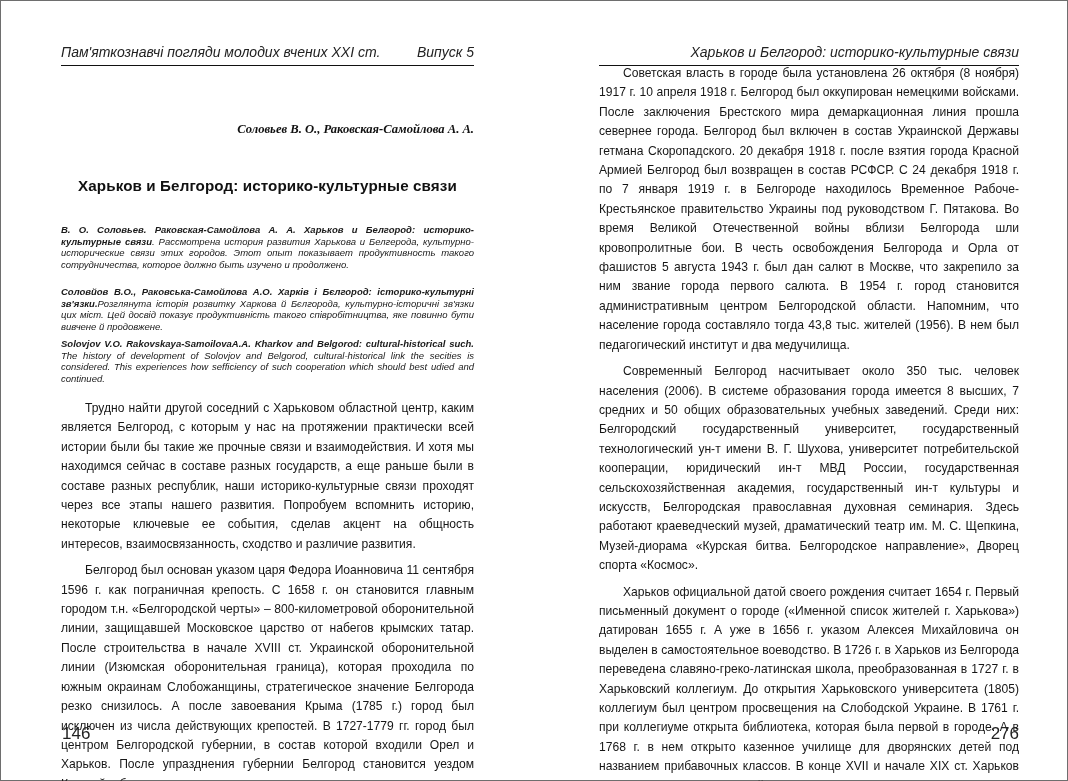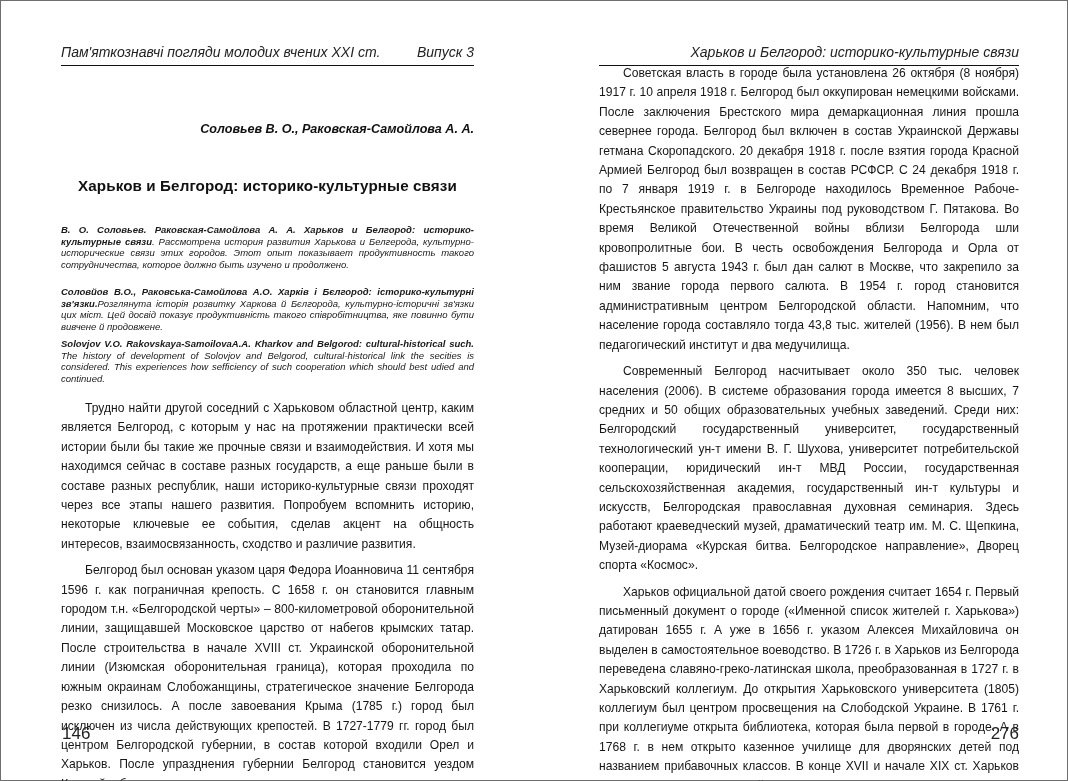--- a/index.html
+++ b/index.html
@@ -14,21 +14,21 @@
   .running-head {
     position: absolute; top: 44px; left: 0; right: 0; height: 20px;
     border-bottom: 1px solid #111;
     font-family: "Liberation Sans", sans-serif; font-style: italic;
     font-size: 14px; color: #222;
   }
   .running-head .l { position: absolute; left: 0; bottom: 5px; }
   .running-head .r { position: absolute; right: 0; bottom: 5px; }
   .authors {
     position: absolute; top: 121px; right: 0;
-    font-family: Liberation Sans, sans-serif; font-weight: bold; font-style: italic;
+    font-family: Liberation Serif, serif; font-weight: bold; font-style: italic;
     font-size: 12.6px; color: #111;
   }
   .title {
     position: absolute; top: 176px; left: 0; right: 0; text-align: center;
     font-family: "Liberation Sans", sans-serif; font-weight: bold;
     font-size: 15.2px; color: #111; letter-spacing: 0.1px;
   }
   .abstract {
     position: absolute; left: 0; right: 0;
     font-family: "Liberation Sans", sans-serif; font-style: italic;
@@ -55,21 +55,21 @@
   .right .page-num { right: 0; }
 </style>
 </head>
 <body>
 
 <div class="spread">
 
   <div class="page left">
     <div class="running-head">
       <span class="l">Пам'яткознавчі погляди молодих вчених XXI ст.</span>
-      <span class="r">Випуск 3</span>
+      <span class="r">Випуск 5</span>
     </div>
 
     <div class="authors">Соловьев В. О., Раковская-Самойлова А. А.</div>
     <div class="title">Харьков и Белгород: историко-культурные связи</div>
 
     <p class="abstract abs1"><b>В. О. Соловьев. Раковская-Самойлова А. А. Харьков и Белгород: историко-культурные связи</b><span>. Рассмотрена история развития Харькова и Белгерода, культурно-исторические связи этих городов. Этот опыт показывает продуктивность такого сотрудничества, которое должно быть изучено и продолжено.</span></p>
     <p class="abstract abs2"><b>Соловйов В.О., Раковська-Самойлова А.О. Харків і Бєлгород: історико-культурні зв'язки.</b><span>Розглянута історія розвитку Харкова й Бєлгорода, культурно-історичні зв'язки цих міст. Цей досвід показує продуктивність такого співробітництва, яке повинно бути вивчене й продовжене.</span></p>
     <p class="abstract abs3"><b>Solovjov V.O. Rakovskaya-SamoilovaA.A. Kharkov and Belgorod: cultural-historical such.</b><span> The history of development of Solovjov and Belgorod, cultural-historical link the secities is considered. This experiences how sefficiency of such cooperation which should best udied and continued.</span></p>
 
     <div class="body-text">

